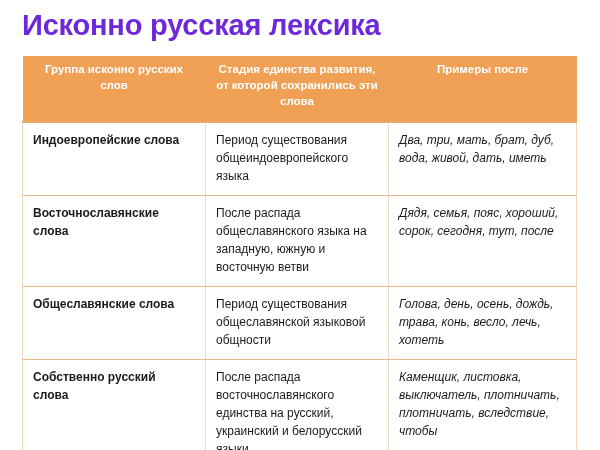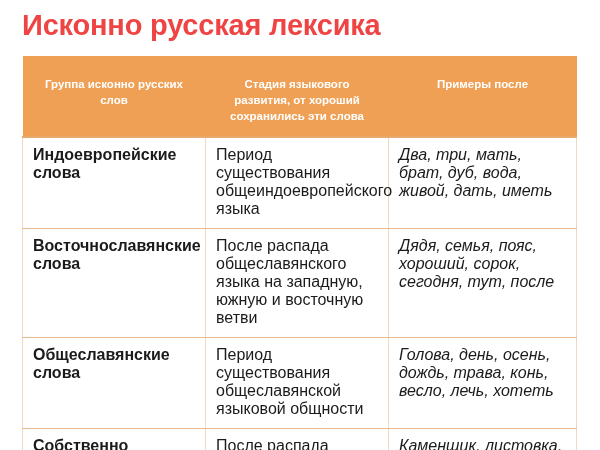--- a/index.html
+++ b/index.html
@@ -20,21 +20,21 @@
     background: #ffffff;
     box-sizing: border-box;
   }
   .slide-title {
     position: absolute;
     left: 22px;
     top: 6px;
     width: 556px;
     font-size: 29px;
     font-weight: bold;
-    color: #ef4444;
+    color: #6d28d9;
     letter-spacing: -0.2px;
     line-height: 38px;
     white-space: nowrap;
   }
   .table-wrap {
     position: absolute;
     left: 22px;
     top: 56px;
     width: 554px;
   }
@@ -47,31 +47,31 @@
   table.lex col.c2 { width: 183px; }
   table.lex col.c3 { width: 188px; }
 
   table.lex thead th {
     background: #F0A055;
     color: #ffffff;
     font-size: 11.5px;
     font-weight: bold;
     text-align: center;
     vertical-align: top;
-    padding: 20px 10px 12px 10px;
+    padding: 5px 10px 12px 10px;
     line-height: 16px;
     border: none;
     box-sizing: border-box;
   }
   table.lex thead tr {
     border-bottom: 2px solid #E8A96C;
   }
   table.lex tbody td {
     background: #ffffff;
-    font-size: 16px;
+    font-size: 12px;
     color: #1b1b1b;
     vertical-align: top;
     line-height: 18px;
     padding: 8px 12px 10px 10px;
     border-left: 1px solid #EFD9C0;
     border-right: 1px solid #EFD9C0;
     border-bottom: 1px solid #E7B98D;
     box-sizing: border-box;
   }
   table.lex tbody tr:last-child td {
@@ -101,21 +101,21 @@
   <div class="table-wrap">
     <table class="lex">
       <colgroup>
         <col class="c1">
         <col class="c2">
         <col class="c3">
       </colgroup>
       <thead>
         <tr>
           <th>Группа исконно русских слов</th>
-          <th>Стадия языкового развития, от хороший сохранились эти слова</th>
+          <th>Стадия единства развития, от которой сохранились эти слова</th>
           <th>Примеры после</th>
         </tr>
       </thead>
       <tbody>
         <tr>
           <td class="col-group">
             <span class="cell-text">Индоевропейские слова</span>
           </td>
           <td class="col-stage">
             <span class="cell-text">Период существования общеиндоевропейского языка</span>

